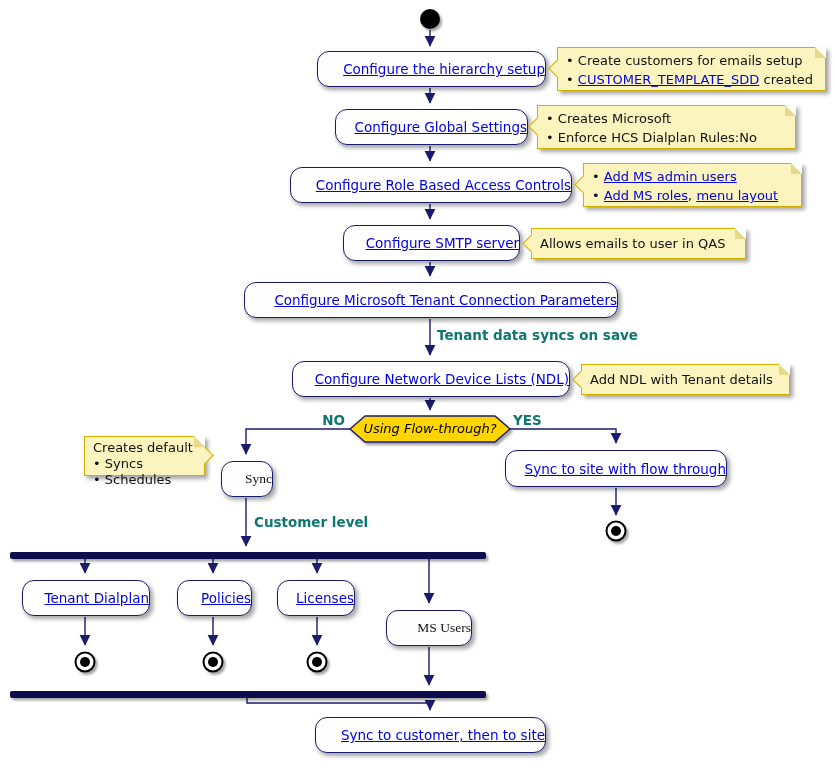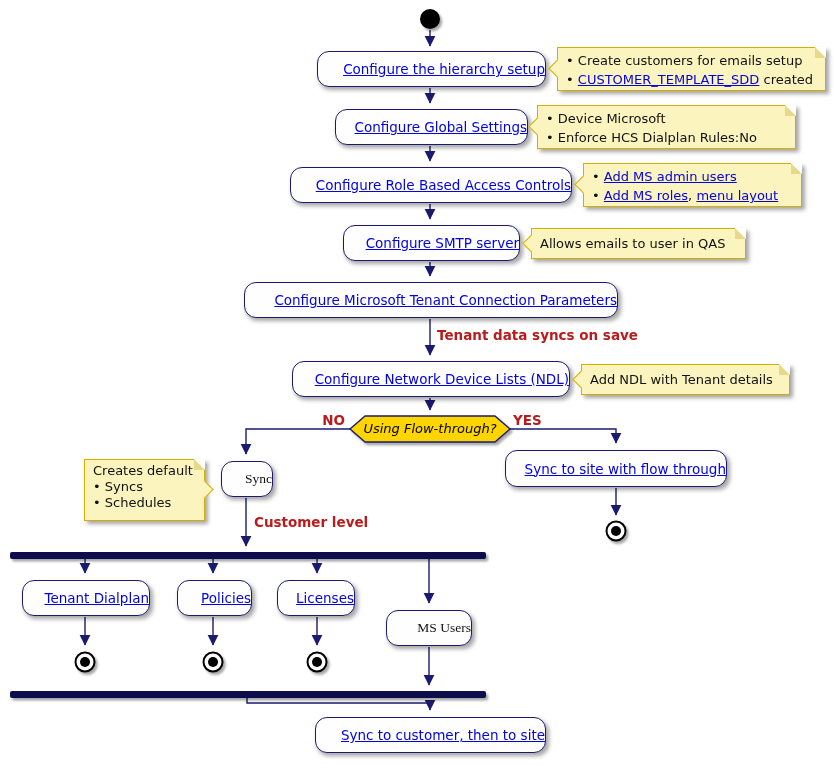--- a/index.html
+++ b/index.html
@@ -27,21 +27,21 @@
   .note::after{ 
     content:"";position:absolute;top:-1px;right:-1px;width:0;height:0;
     border-style:solid;border-width:0 11px 11px 0;
     border-color:#ffffff #ffffff #E8D98A #E8D98A;
   }
   .beak{position:absolute;width:12px;height:12px;background:#FBF4BE;}
   .beak-l{left:-7px;top:calc(50% - 7px);border-left:1px solid #D4AF00;border-bottom:1px solid #D4AF00;transform:rotate(45deg);}
   .beak-r{right:-7px;top:calc(50% - 7px);border-right:1px solid #D4AF00;border-top:1px solid #D4AF00;transform:rotate(45deg);}
   .nline.b::before{content:"\2022\00a0";}
   .note-small{line-height:16px;}
-  .elabel{position:absolute;font-weight:bold;font-size:13.5px;color:#b91c1c;z-index:3;white-space:nowrap;}
+  .elabel{position:absolute;font-weight:bold;font-size:13.5px;color:#0f766e;z-index:3;white-space:nowrap;}
   .hexlabel{
     position:absolute;left:350px;top:416px;width:160px;height:26px;line-height:26px;
     text-align:center;font-style:italic;font-size:13px;color:#000;z-index:3;
   }
 </style>
 </head>
 <body>
 
 <div class="canvas">
 
@@ -163,40 +163,40 @@
   <div class="elabel" style="left:254px;top:514px">Customer level</div>
 
   <div class="note" style="left:557px;top:47px;width:269px;height:44px">
     <span class="beak beak-l"></span>
     <div class="nline b"><span>Create customers for emails setup</span></div>
     <div class="nline b"><span class="alink">CUSTOMER_TEMPLATE_SDD</span><span> created</span></div>
   </div>
 
   <div class="note" style="left:537px;top:105px;width:259px;height:44px">
     <span class="beak beak-l"></span>
-    <div class="nline b"><span>Device Microsoft</span></div>
+    <div class="nline b"><span>Creates Microsoft</span></div>
     <div class="nline b"><span>Enforce HCS Dialplan Rules:No</span></div>
   </div>
 
   <div class="note" style="left:583px;top:163px;width:219px;height:44px">
     <span class="beak beak-l"></span>
     <div class="nline b"><span class="alink">Add MS admin users</span></div>
     <div class="nline b"><span class="alink">Add MS roles</span><span>, </span><span class="alink">menu layout</span></div>
   </div>
 
   <div class="note" style="left:531px;top:228px;width:215px;height:31px;padding-top:5px">
     <span class="beak beak-l"></span>
     <div class="nline"><span>Allows emails to user in QAS</span></div>
   </div>
 
   <div class="note" style="left:581px;top:364px;width:209px;height:31px;padding-top:5px">
     <span class="beak beak-l"></span>
     <div class="nline"><span>Add NDL with Tenant details</span></div>
   </div>
 
-  <div class="note note-small" style="left:84px;top:459px;width:121px;height:62px">
+  <div class="note note-small" style="left:84px;top:436px;width:121px;height:40px">
     <span class="beak beak-r"></span>
     <div class="nline"><span>Creates default</span></div>
     <div class="nline b"><span>Syncs</span></div>
     <div class="nline b"><span>Schedules</span></div>
   </div>
 
 </div>
 
 </body></html>

